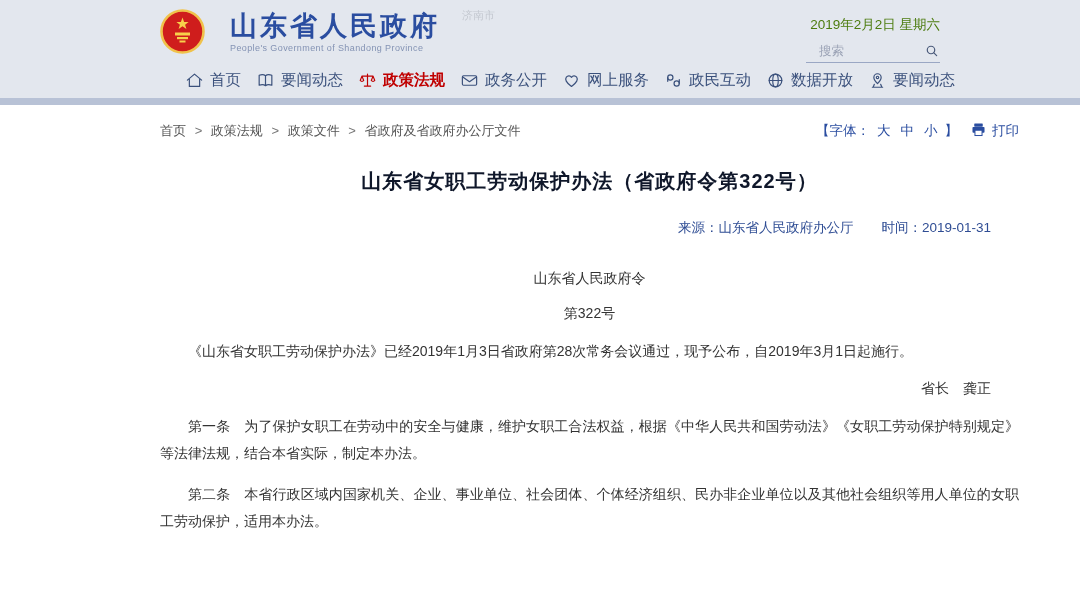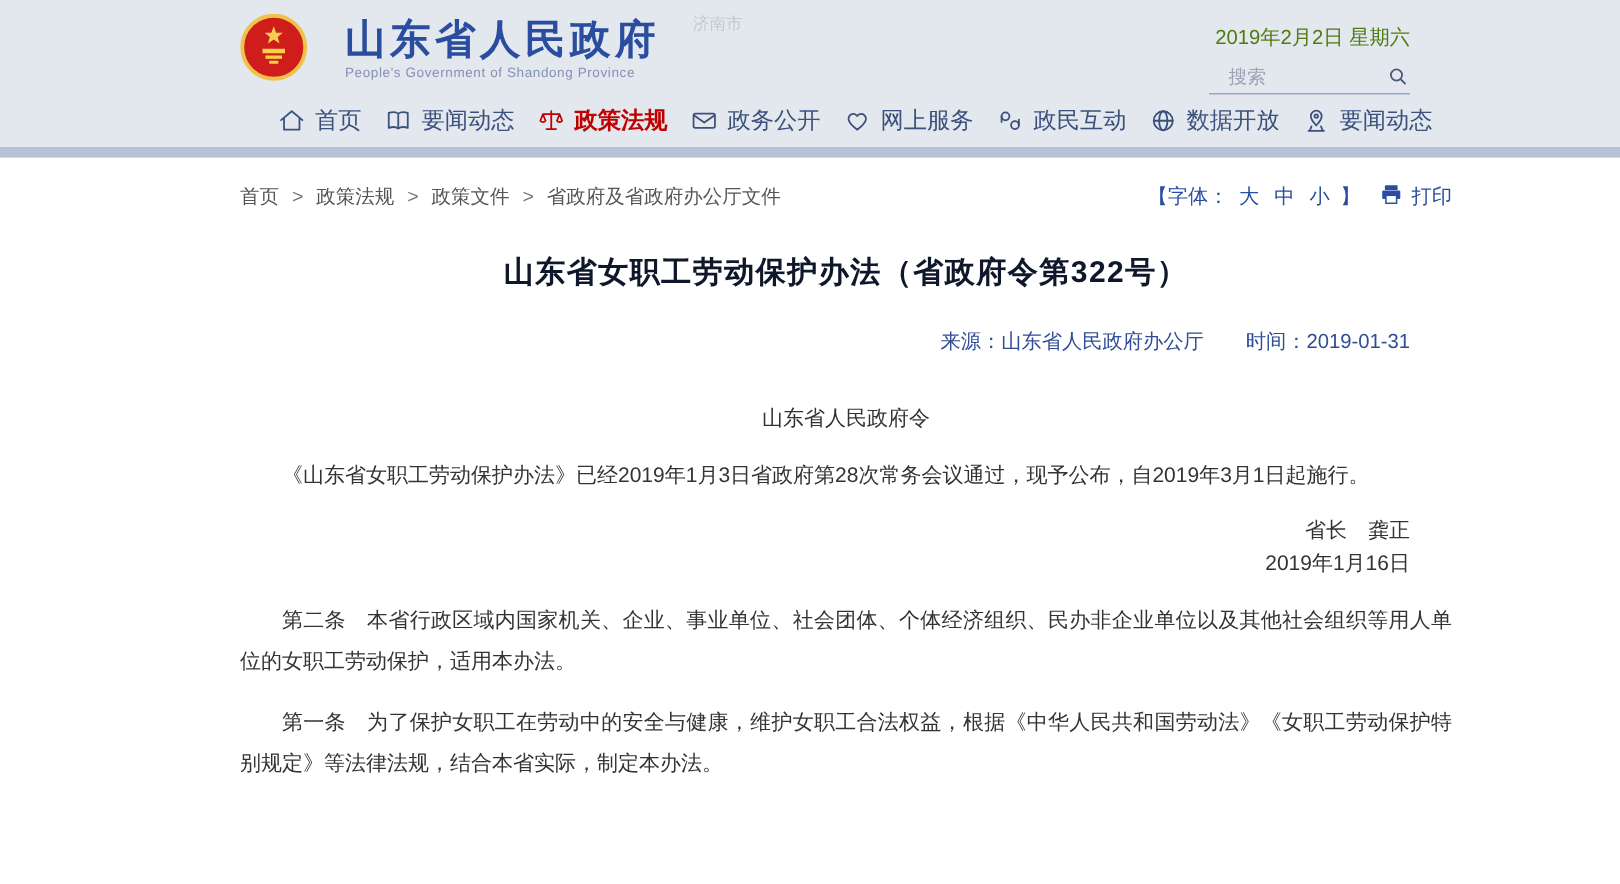--- a/index.html
+++ b/index.html
@@ -32,21 +32,21 @@
   .search-icon svg { display:block; }
   
   .nav { display:flex; align-items:center; gap:15px; padding:0 0 0 185px; height:36px; }
   .nav-item { display:flex; align-items:center; gap:6px; color:#3b517c; font-size:15.5px; cursor:pointer; white-space:nowrap; }
   .nav-item.active { color:#c00000; font-weight:bold; }
   .nav-icon { display:flex; }
   .nav-icon svg { stroke:currentColor; fill:none; stroke-width:1.5; stroke-linecap:round; stroke-linejoin:round; }
   .divider-strip { height:7px; background:#b8c2d6; }
   .watermark { position:absolute; top:8px; left:462px; font-size:11px; color:#8a8f99; opacity:.35; }
   
-  .content { padding:0 112px 0 160px; }
+  .content { padding:0 61px 0 160px; }
   .crumb-row { display:flex; justify-content:space-between; align-items:center; margin-top:16px; }
   .breadcrumb { font-size:13px; color:#555; }
   .breadcrumb .crumb { cursor:pointer; }
   .breadcrumb .sep { margin:0 5px; color:#777; }
   .toolbar { font-size:13.5px; color:#2a4da0; display:flex; align-items:center; gap:4px; }
   .fontsize { cursor:pointer; margin:0 3px; }
   .print-btn { display:flex; align-items:center; gap:5px; cursor:pointer; margin-left:8px; }
   .article-title { text-align:center; font-size:20px; font-weight:bold; color:#0f172a; margin-top:27px; letter-spacing:1px; }
   .article-meta { text-align:right; padding-right:28px; margin-top:24px; font-size:13.5px; color:#2f4d94; }
   .article-meta .gap { display:inline-block; width:28px; }
@@ -204,25 +204,25 @@
     </div>
   </div>
 
   <h1 class="article-title">山东省女职工劳动保护办法（省政府令第322号）</h1>
 
   <div class="article-meta">
     <span>来源：</span><span>山东省人民政府办公厅</span><span class="gap"></span><span>时间：</span><span>2019-01-31</span>
   </div>
 
   <div class="decree-heading">山东省人民政府令</div>
+  <div class="decree-number">第322号</div>
 
   <p class="decree-intro">《山东省女职工劳动保护办法》已经2019年1月3日省政府第28次常务会议通过，现予公布，自2019年3月1日起施行。</p>
 
   <div class="signature">
     <div>省长　龚正</div>
-    <div>2019年1月16日</div>
-  </div>
-
-
+  </div>
+
+
+  <p class="law-paragraph">第一条　为了保护女职工在劳动中的安全与健康，维护女职工合法权益，根据《中华人民共和国劳动法》《女职工劳动保护特别规定》等法律法规，结合本省实际，制定本办法。</p>
   <p class="law-paragraph">第二条　本省行政区域内国家机关、企业、事业单位、社会团体、个体经济组织、民办非企业单位以及其他社会组织等用人单位的女职工劳动保护，适用本办法。</p>
-  <p class="law-paragraph">第一条　为了保护女职工在劳动中的安全与健康，维护女职工合法权益，根据《中华人民共和国劳动法》《女职工劳动保护特别规定》等法律法规，结合本省实际，制定本办法。</p>
 
 </div>
 
 </body></html>

